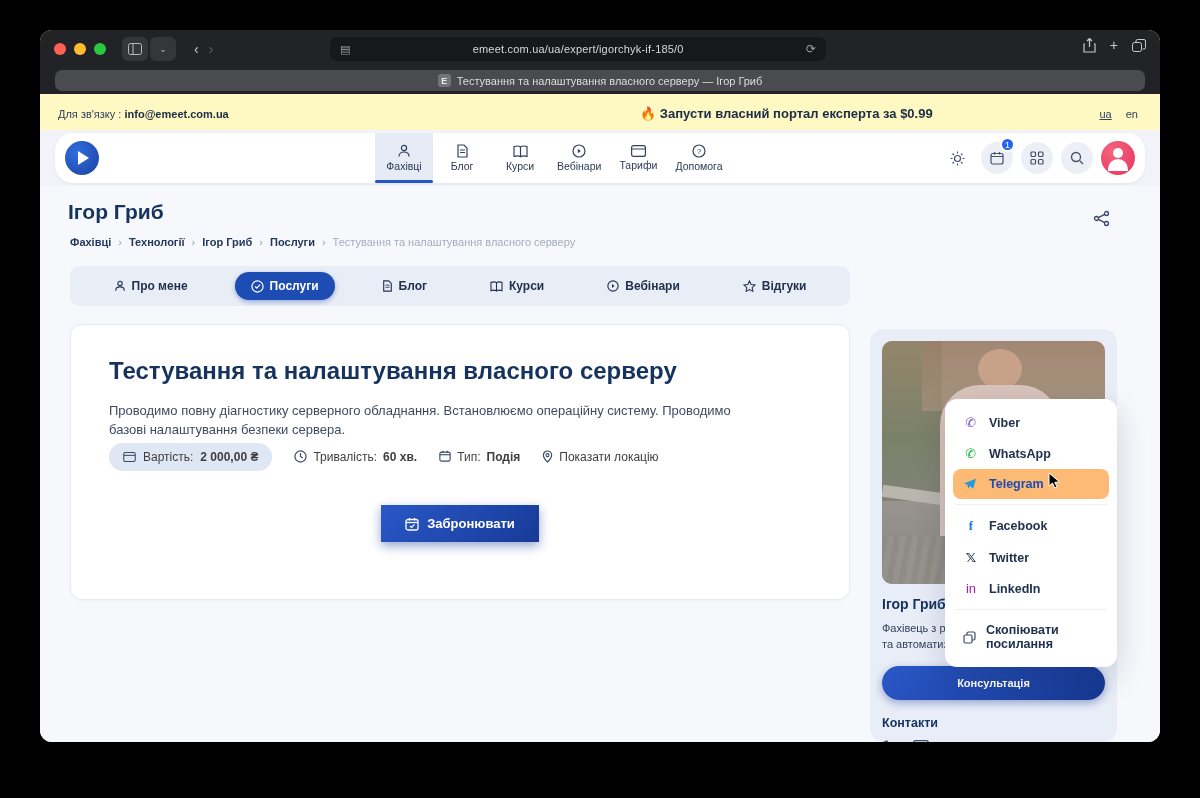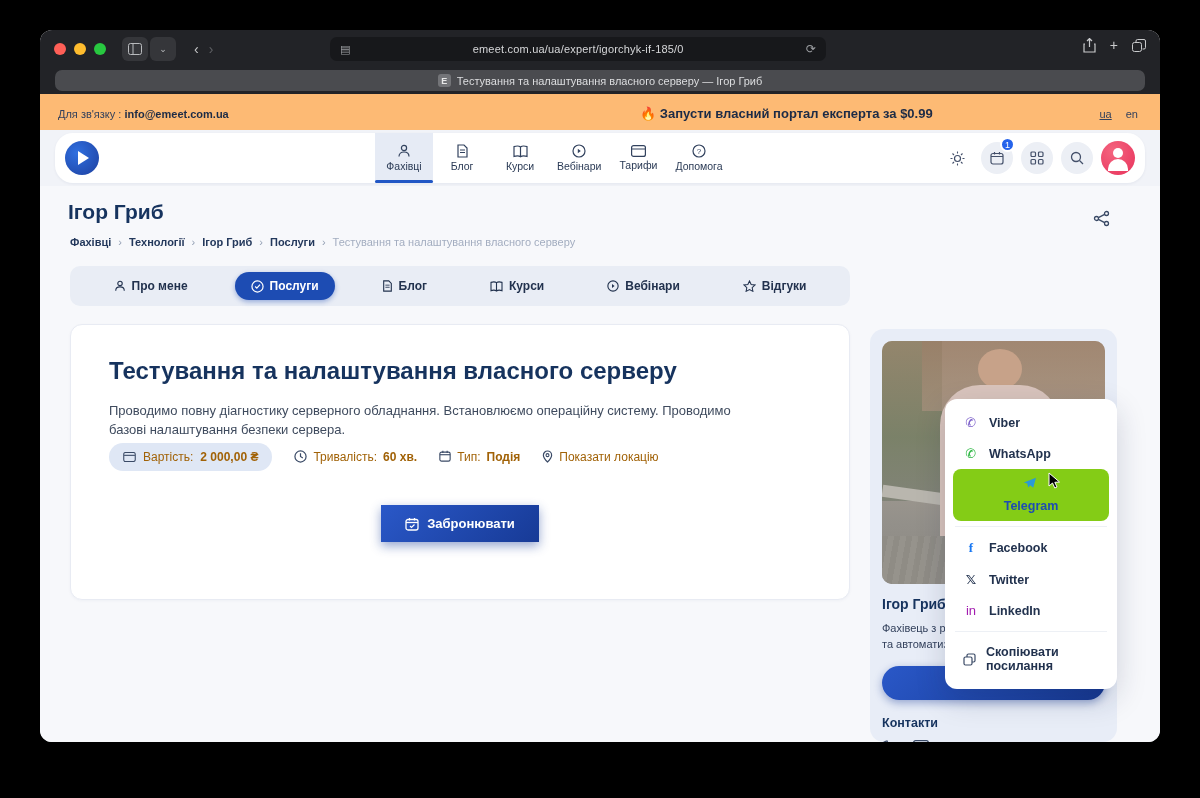--- a/index.html
+++ b/index.html
@@ -21,21 +21,21 @@
   .urlbar .shield { color:#9a9ca0; font-size:11px; }
   .urlbar .url { flex:1; text-align:center; color:#d6d7d9; font-size:11px; letter-spacing:.2px; }
   .urlbar .reload { color:#9a9ca0; font-size:12px; }
   .chrome-right { position:absolute; right:14px; top:7px; display:flex; gap:14px; align-items:center; }
   .chrome-right .cicon { color:#c9cacc; font-size:14px; }
   .tabstrip { position:absolute; left:15px; top:40px; width:1090px; height:21px; background:#4a4b4f; border-radius:7px; display:flex; align-items:center; justify-content:center; gap:6px; }
   .fav { width:13px; height:13px; border-radius:3px; background:#737478; color:#e8e8e8; font-size:9px; font-weight:bold; display:flex; align-items:center; justify-content:center; }
   .tabtitle { color:#dcdddf; font-size:11px; }
 
   
-  .topbar { position:absolute; left:0; top:64px; width:100%; height:39px; background:#fdba74; display:flex; align-items:center; padding:0 18px; font-size:11px; color:#33415c; }
+  .topbar { position:absolute; left:0; top:64px; width:100%; height:39px; background:#fef9c3; display:flex; align-items:center; padding:0 18px; font-size:11px; color:#33415c; }
   .topbar .contact b { color:#1c2b46; }
   .topbar .announce { position:absolute; left:600px; font-weight:bold; color:#1c2b46; font-size:13px; }
   .topbar .langs { position:absolute; right:22px; display:flex; gap:14px; color:#33415c; }
   .topbar .langs .lang.active { text-decoration:underline; }
 
   
   .navwrap { position:absolute; left:0; top:100px; width:100%; height:56px; background:#f1f3f8; }
   .navbar { position:absolute; left:15px; top:3px; width:1090px; height:50px; background:#fff; border-radius:18px; box-shadow:0 1px 3px rgba(20,40,90,.06); display:flex; align-items:center; }
   .logo { width:34px; height:34px; margin-left:10px; border-radius:50%; background:radial-gradient(circle at 35% 35%, #2f6fe0, #1d3f9e); position:relative; }
   .logo:after { content:""; position:absolute; left:13px; top:10px; border-left:11px solid #fff; border-top:7px solid transparent; border-bottom:7px solid transparent; }
@@ -62,21 +62,21 @@
   .crumbs .last { color:#a3adc0; font-weight:normal; }
 
   .tabsrow { position:absolute; left:30px; top:80px; width:780px; height:40px; background:#e9edf5; border-radius:10px; display:flex; align-items:center; justify-content:space-around; padding:0 12px; }
   .ptab { display:flex; align-items:center; gap:6px; font-size:12px; font-weight:bold; color:#22324e; padding:7px 16px; border-radius:18px; }
   .ptab .ticon { font-size:12px; }
   .ptab.active { background:#1d4cb3; color:#fff; box-shadow:0 2px 5px rgba(29,76,179,.4); }
 
   .svc-card { position:absolute; left:30px; top:138px; width:780px; height:276px; background:#fff; border:1px solid #e8ebf3; border-radius:12px; box-shadow:0 1px 3px rgba(25,45,90,.04); padding:32px 38px; }
   .svc-title { font-size:24px; font-weight:bold; color:#16335e; margin-bottom:16px; }
   .svc-desc { font-size:13px; line-height:19px; color:#3f4b5e; max-width:660px; margin-bottom:4px; }
-  .badges { display:flex; align-items:center; gap:22px; font-size:12px; color:#a16207; }
+  .badges { display:flex; align-items:center; gap:22px; font-size:12px; color:#404040; }
   .pill { background:#dfe7f5; border-radius:16px; padding:7px 14px; display:flex; gap:7px; align-items:center; }
   .meta { display:flex; gap:6px; align-items:flex-start; }
   .bicon { font-size:12px; color:#3a4a66; }
   .bval { font-weight:bold; }
   .bookwrap { display:flex; justify-content:center; margin-top:34px; }
   .bookbtn { background:linear-gradient(135deg,#2a58c8,#173a96); color:#fff; font-size:13px; font-weight:bold; border:none; border-radius:0; padding:11px 24px; display:flex; gap:8px; align-items:center; box-shadow:0 4px 10px rgba(23,58,150,.45); }
 
   
   .profile-card { position:absolute; left:830px; top:143px; width:247px; height:413px; background:#e8edf7; border-radius:14px; padding:12px; }
   .photo { width:223px; height:243px; border-radius:10px; position:relative; overflow:hidden;
@@ -93,21 +93,21 @@
   .stars { color:#f59b1e; font-size:12px; letter-spacing:2px; }
   .pbio { font-size:11px; line-height:16px; color:#33415c; margin-top:8px; }
   .consult { margin-top:14px; width:100%; height:34px; border:none; border-radius:17px; background:linear-gradient(135deg,#2a58c8,#15378f); color:#fff; font-size:11px; font-weight:bold; box-shadow:0 3px 8px rgba(23,58,150,.4); }
   .contacts-t { margin-top:16px; font-size:12.5px; font-weight:bold; color:#16335e; }
   .contact-icons { display:flex; gap:16px; margin-top:10px; color:#3a4a66; font-size:14px; }
 
   
   .dropdown { position:absolute; left:905px; top:213px; width:172px; background:#fff; border-radius:12px; box-shadow:0 10px 30px rgba(20,35,70,.18); padding:8px; z-index:20; }
   .ditem { display:flex; align-items:center; gap:10px; padding:8px 10px; font-size:12.5px; color:#22324e; font-weight:bold; border-radius:8px; }
   .ditem .dicon { width:16px; text-align:center; font-size:13px; }
-  .ditem.hl { background:#84cc16; color:#1d4cb3;flex-direction:column; }
+  .ditem.hl { background:#fdba74; color:#1d4cb3; }
   .ddiv { height:1px; background:#edf0f5; margin:5px 2px; }
   .ic-viber{color:#7b5fc9;} .ic-wa{color:#2cb742;} .ic-tg{color:#2a9ad6;}
   .ic-fb{color:#1877f2; font-family:"Liberation Serif",serif; font-weight:bold;}
   .ic-tw{color:#22324e;} .ic-li{color:#a21caf; font-weight:normal; font-style:normal;}
   .cursor { position:absolute; left:1008px; top:286px; z-index:30; }
 
   svg { display:block; }
 </style>
 </head>
 <body>

